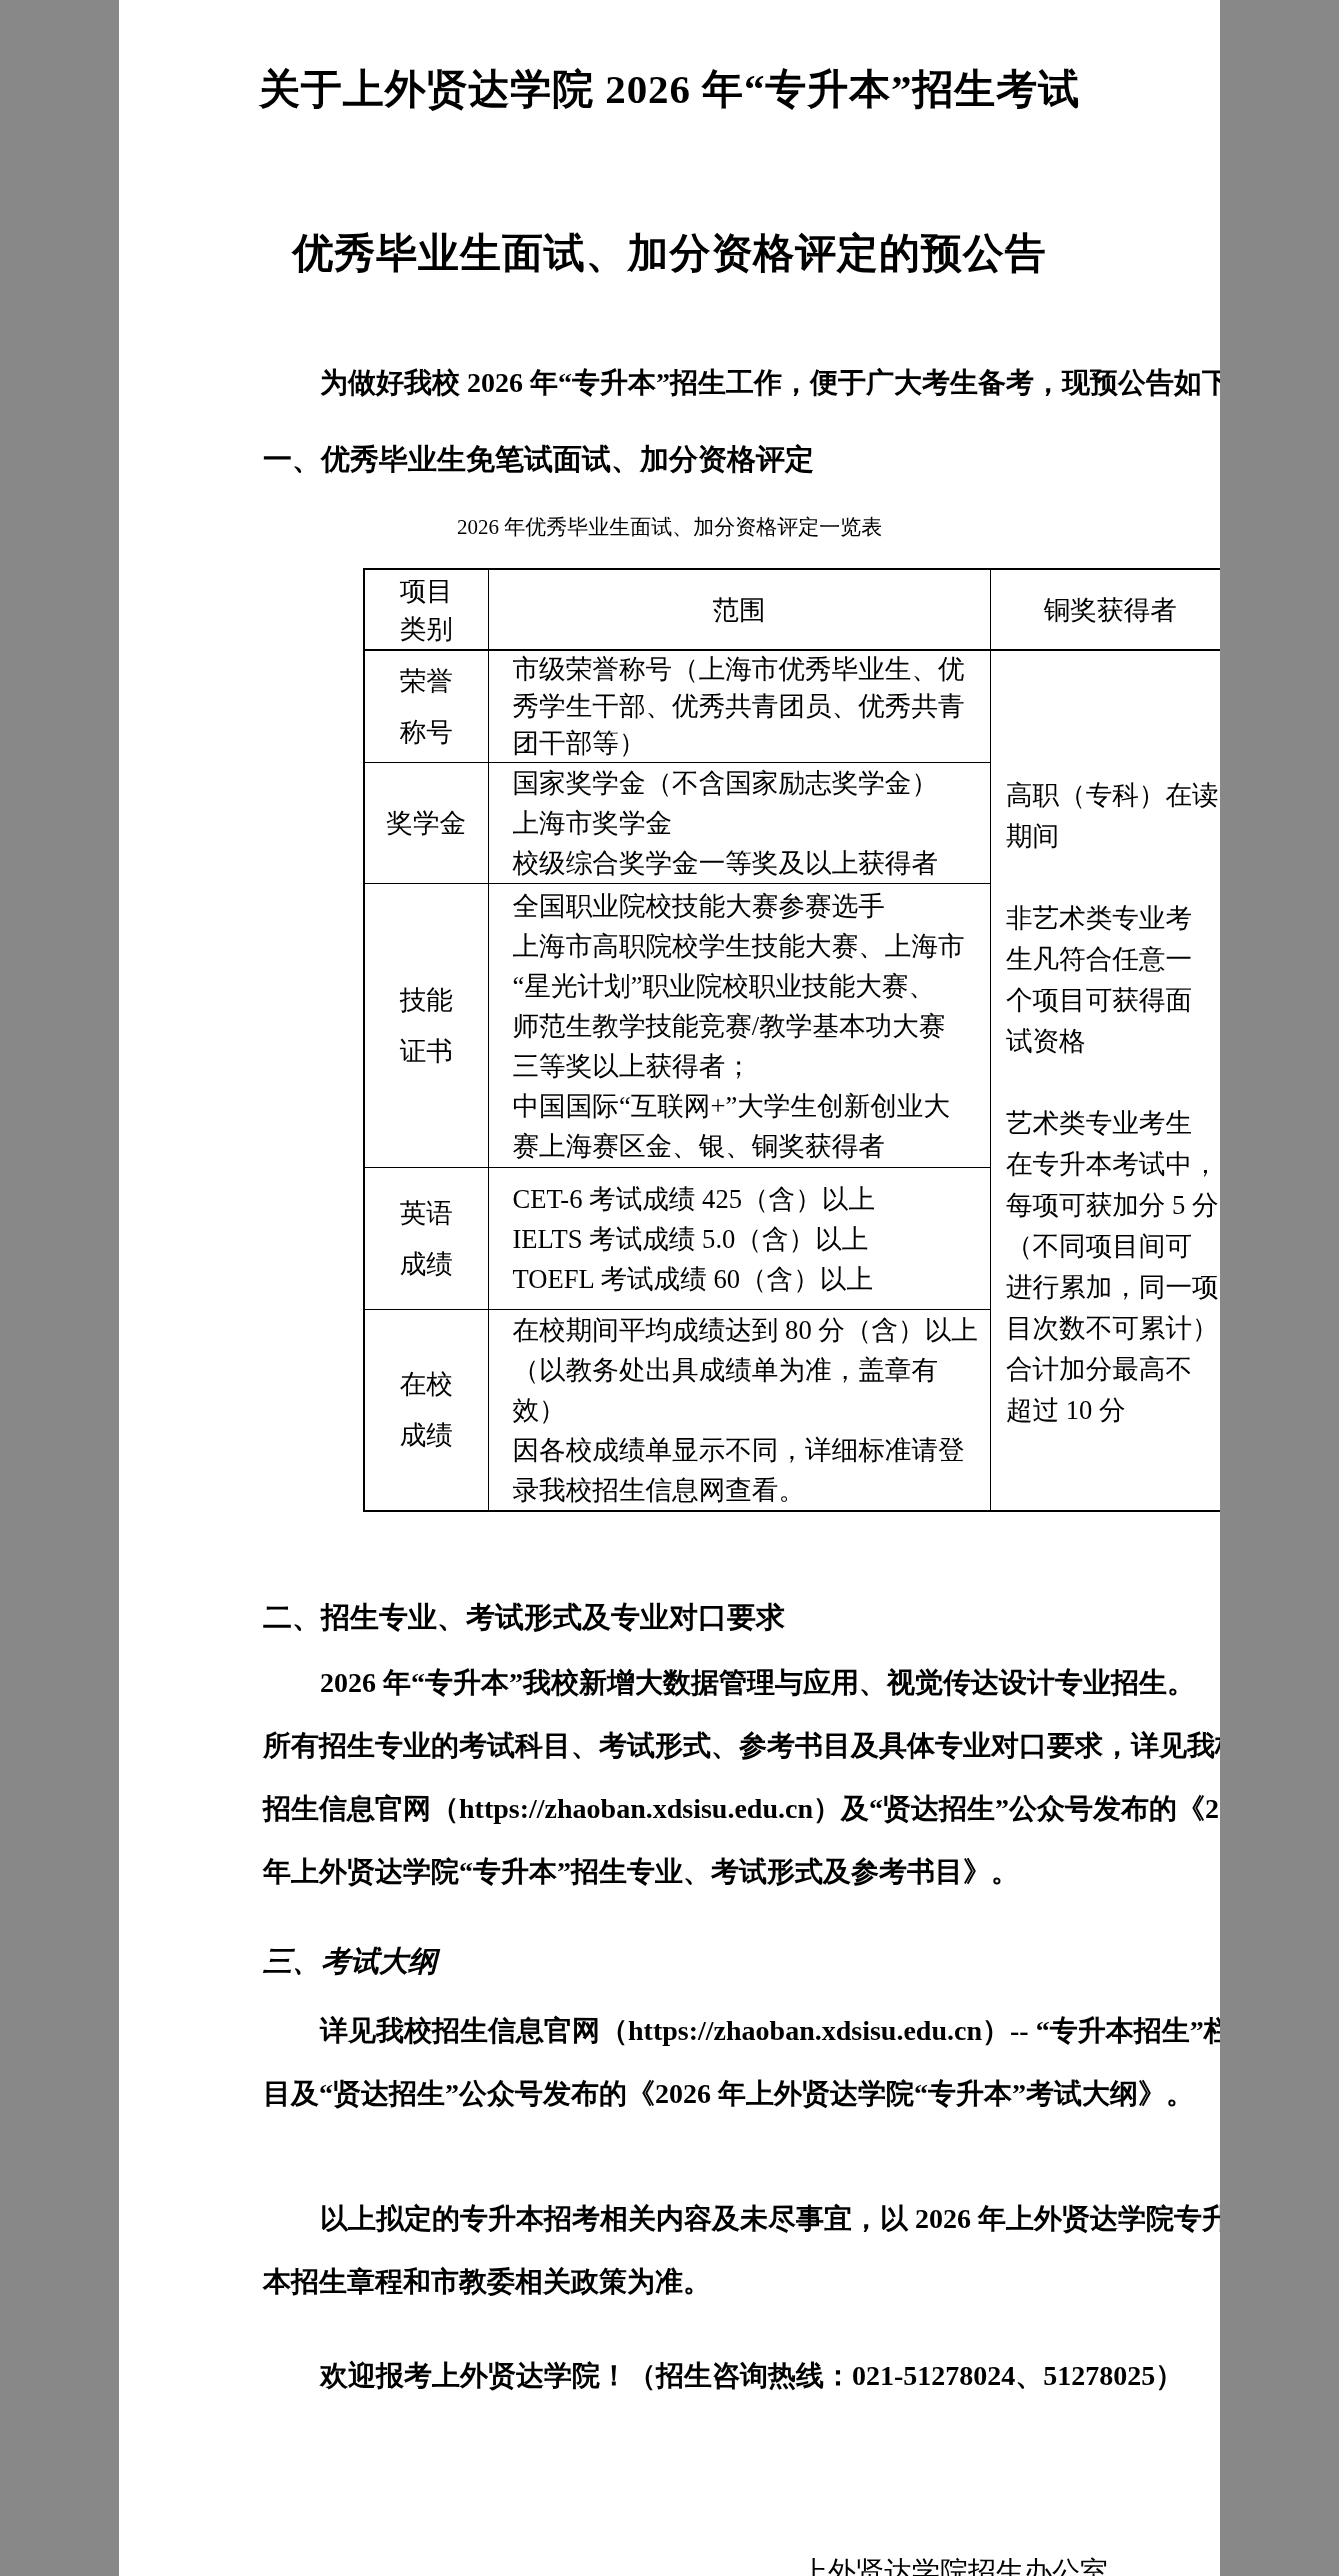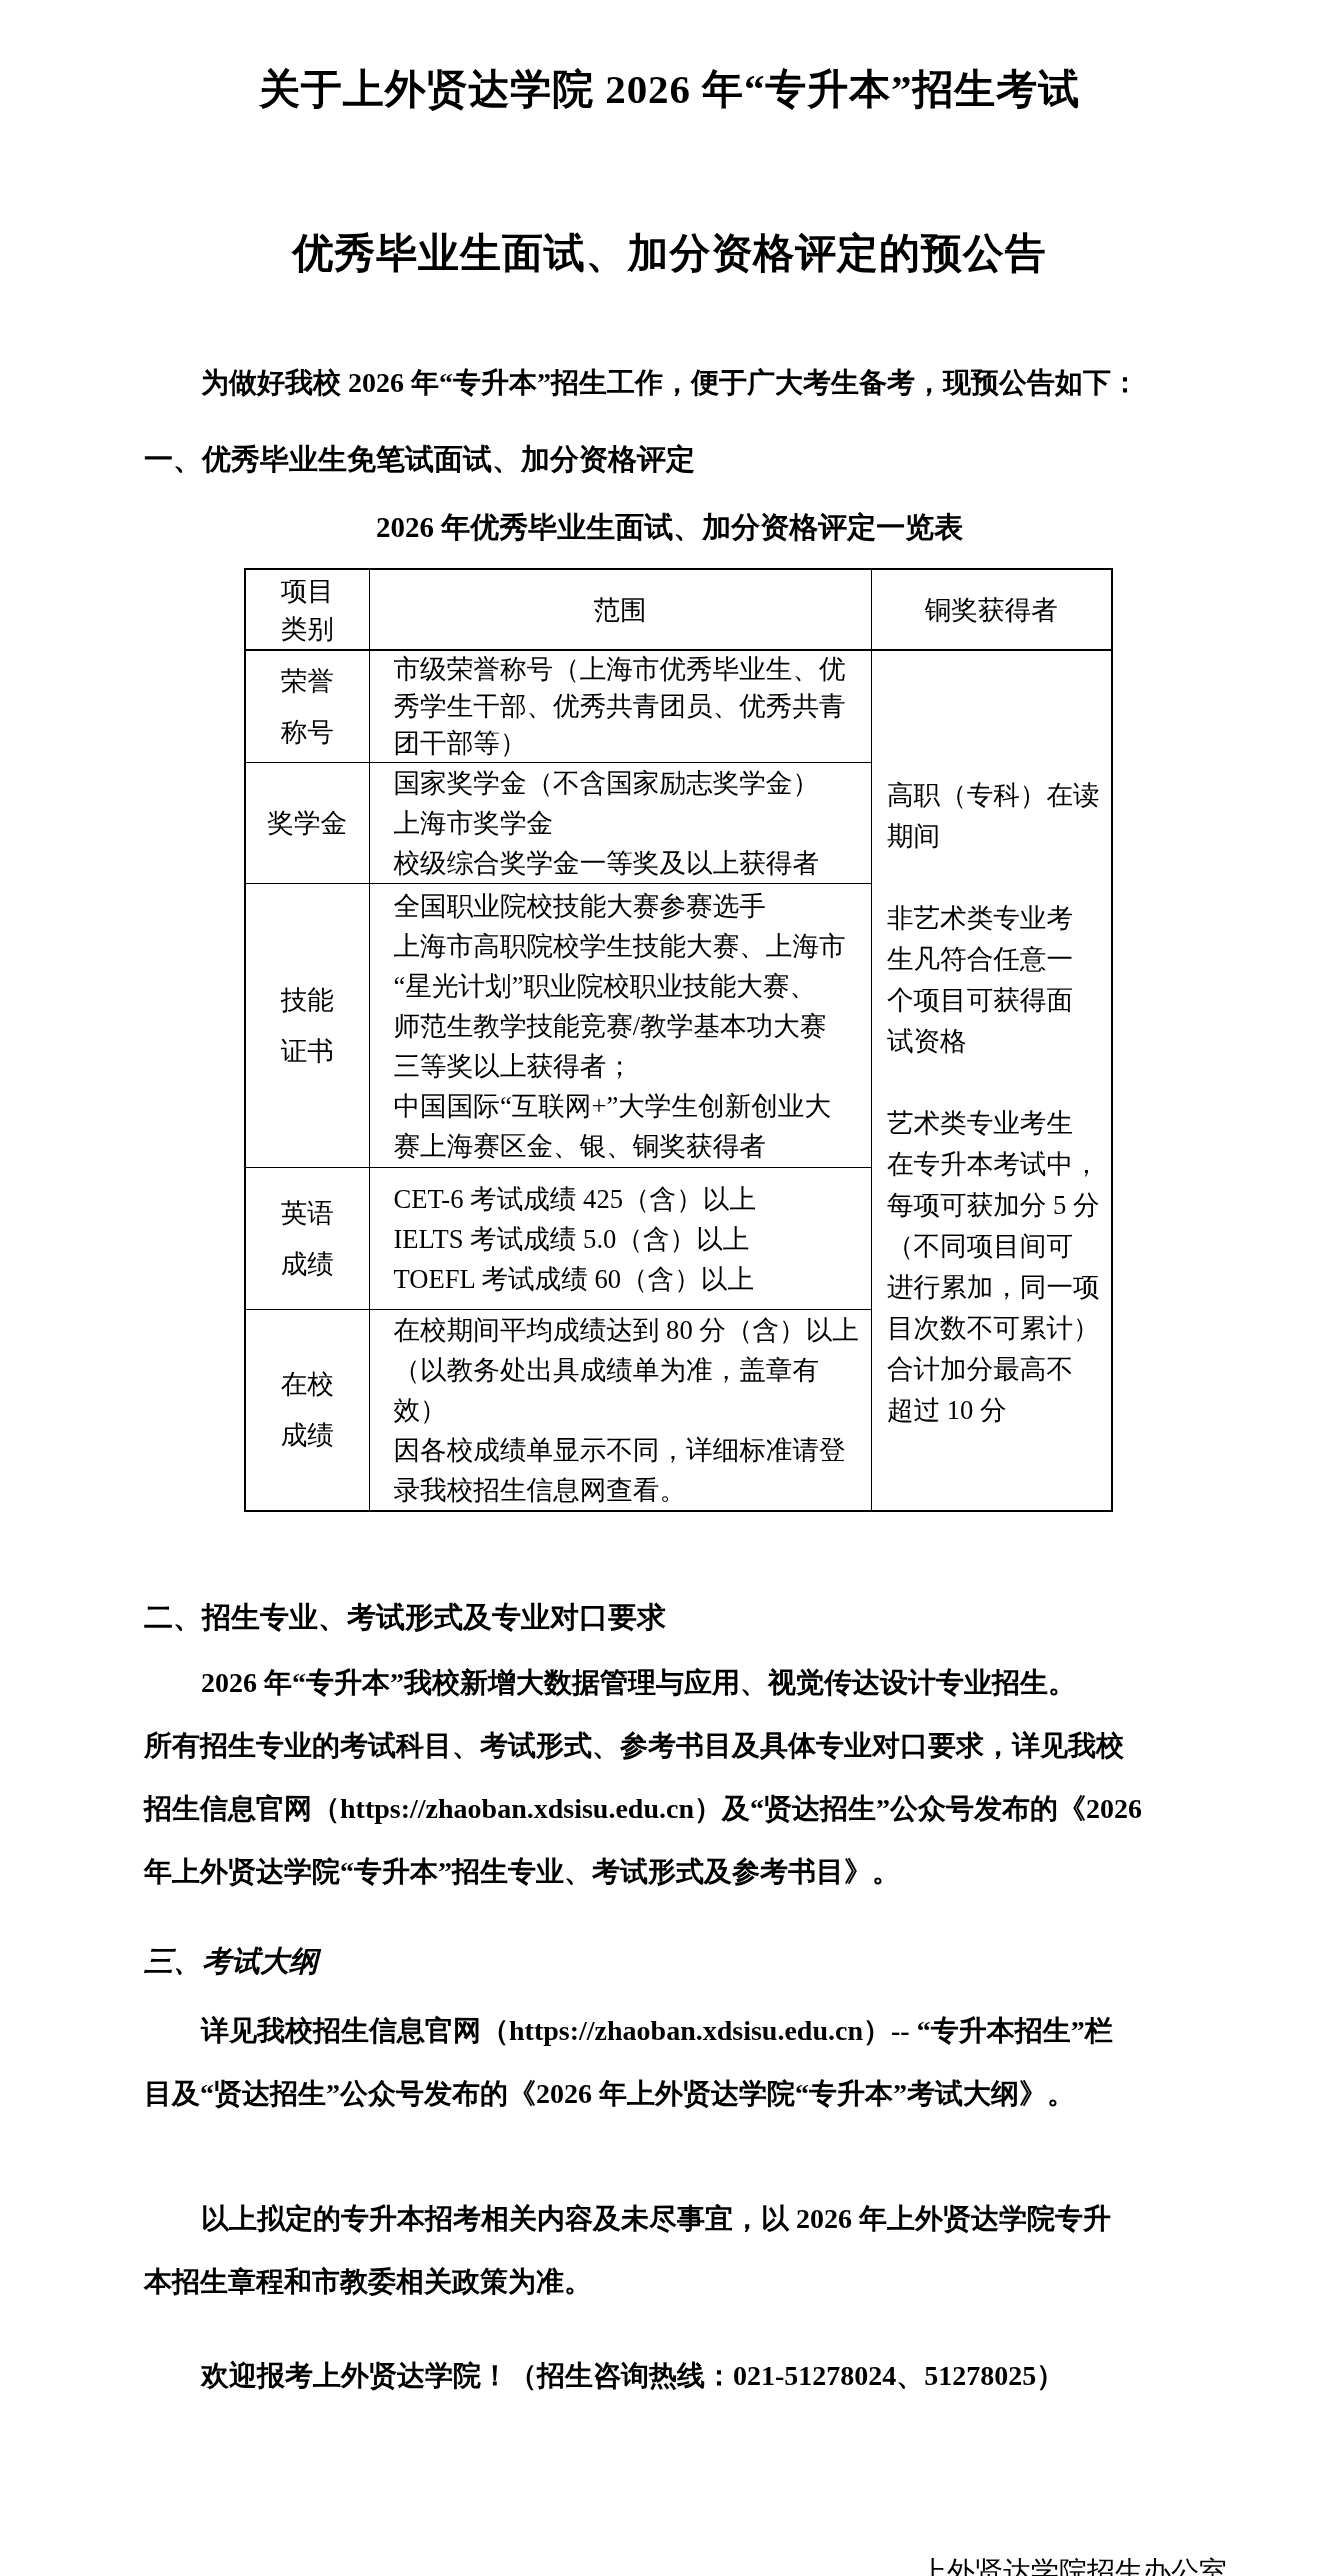--- a/index.html
+++ b/index.html
@@ -1,19 +1,19 @@
 <!DOCTYPE html>
 <html style="font-size:13.7px"><head>
 <meta charset="utf-8">
 <style>
   * { margin: 0; padding: 0; box-sizing: border-box; }
   html, body { background: #888; }
   .page {
     position: relative;
-    width: 1339px;
+    width: 1101px;
     height: 2576px;
     margin: 0 auto;
     background: #ffffff;
     color: #000000;
     font-family: "Liberation Serif", "DejaVu Serif", serif;
     overflow: hidden;
   }
   .preline { white-space: pre-line; }
 
   .doc-title {
@@ -36,22 +36,22 @@
     width: 1064px;
     font-size: 29px;
     font-weight: bold;
     line-height: 39px;
   }
   .intro       { margin-top: 57px; }
   .heading-1   { margin-top: 26px; }
   .table-title {
     margin-top: 29px;
     text-align: center;
-    font-size: 29px;
-    font-weight: bold;
+    font-size: 21px;
+    font-weight: normal;
     line-height: 39px;
   }
   table.eval {
     margin-top: 21.4px;
     margin-left: 244px;
     border-collapse: collapse;
     table-layout: fixed;
     width: 866px;
     font-size: 26.6px;
   }

